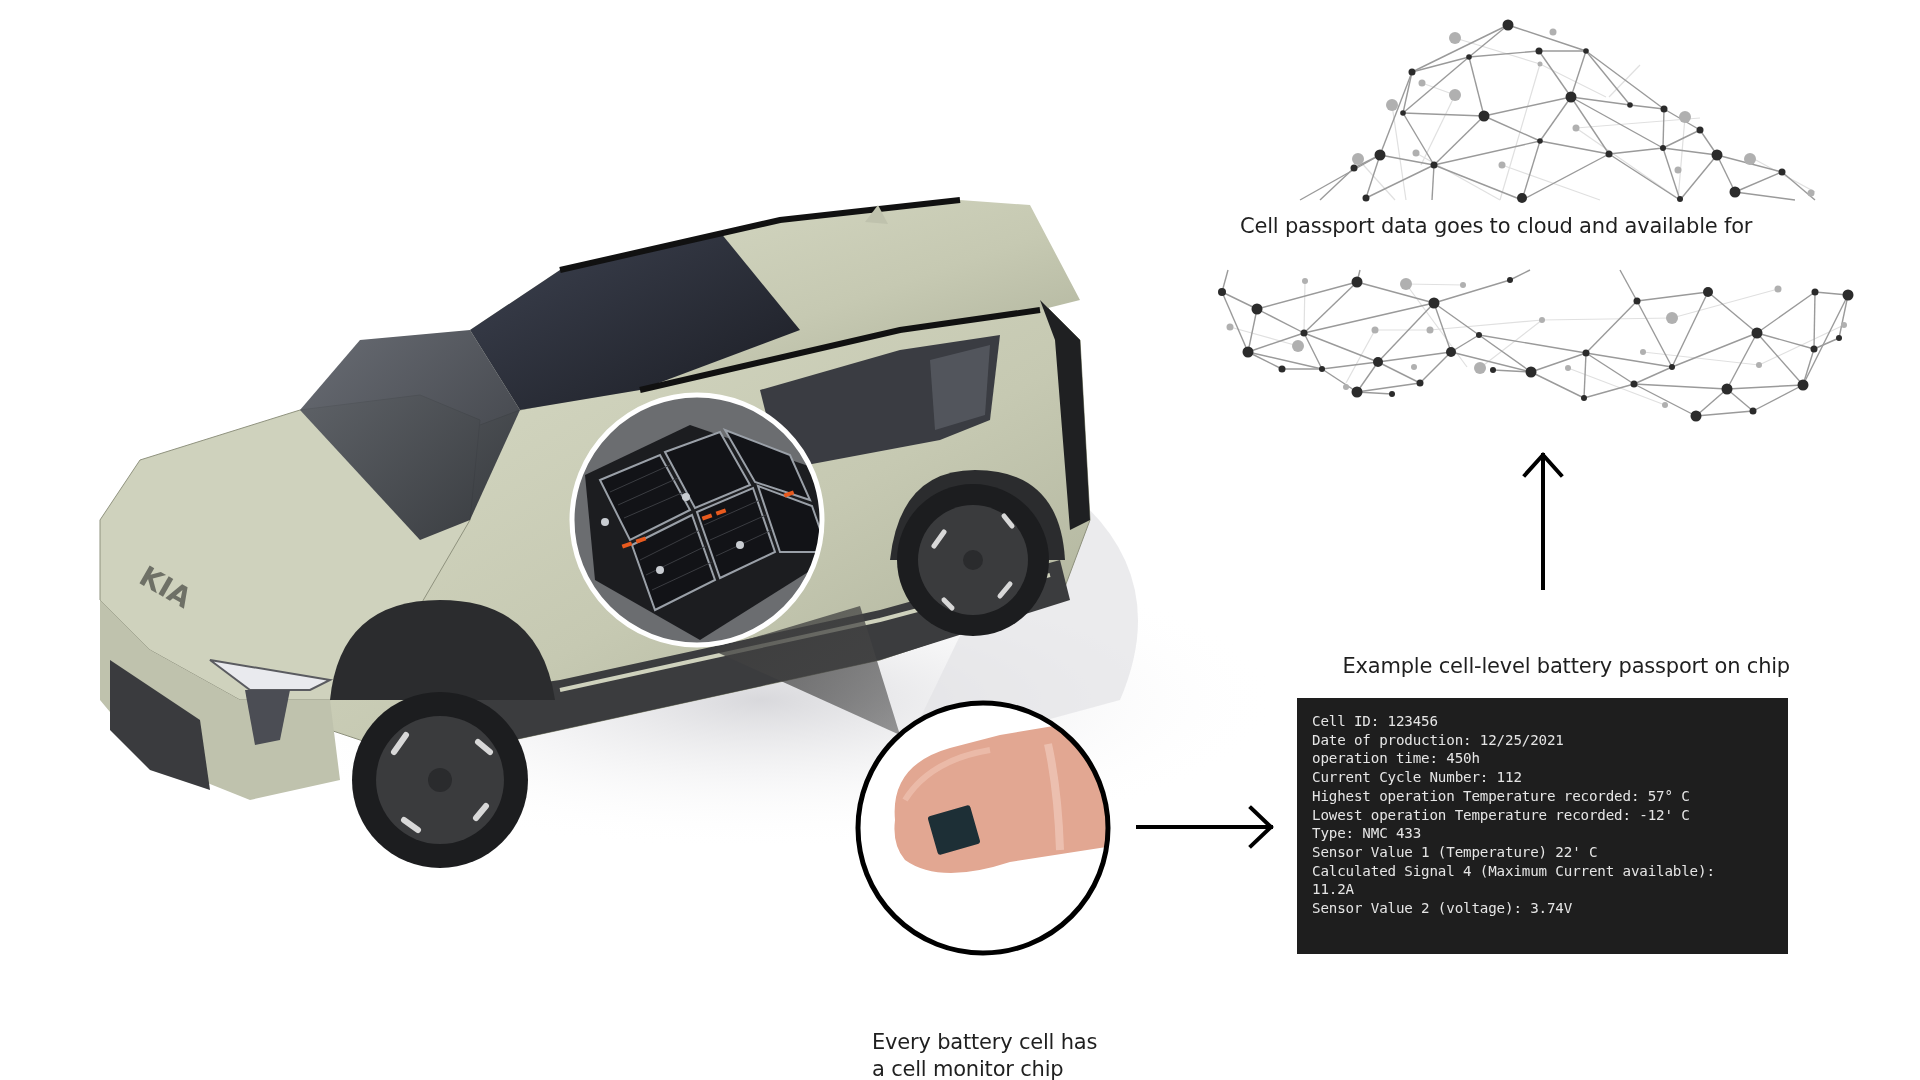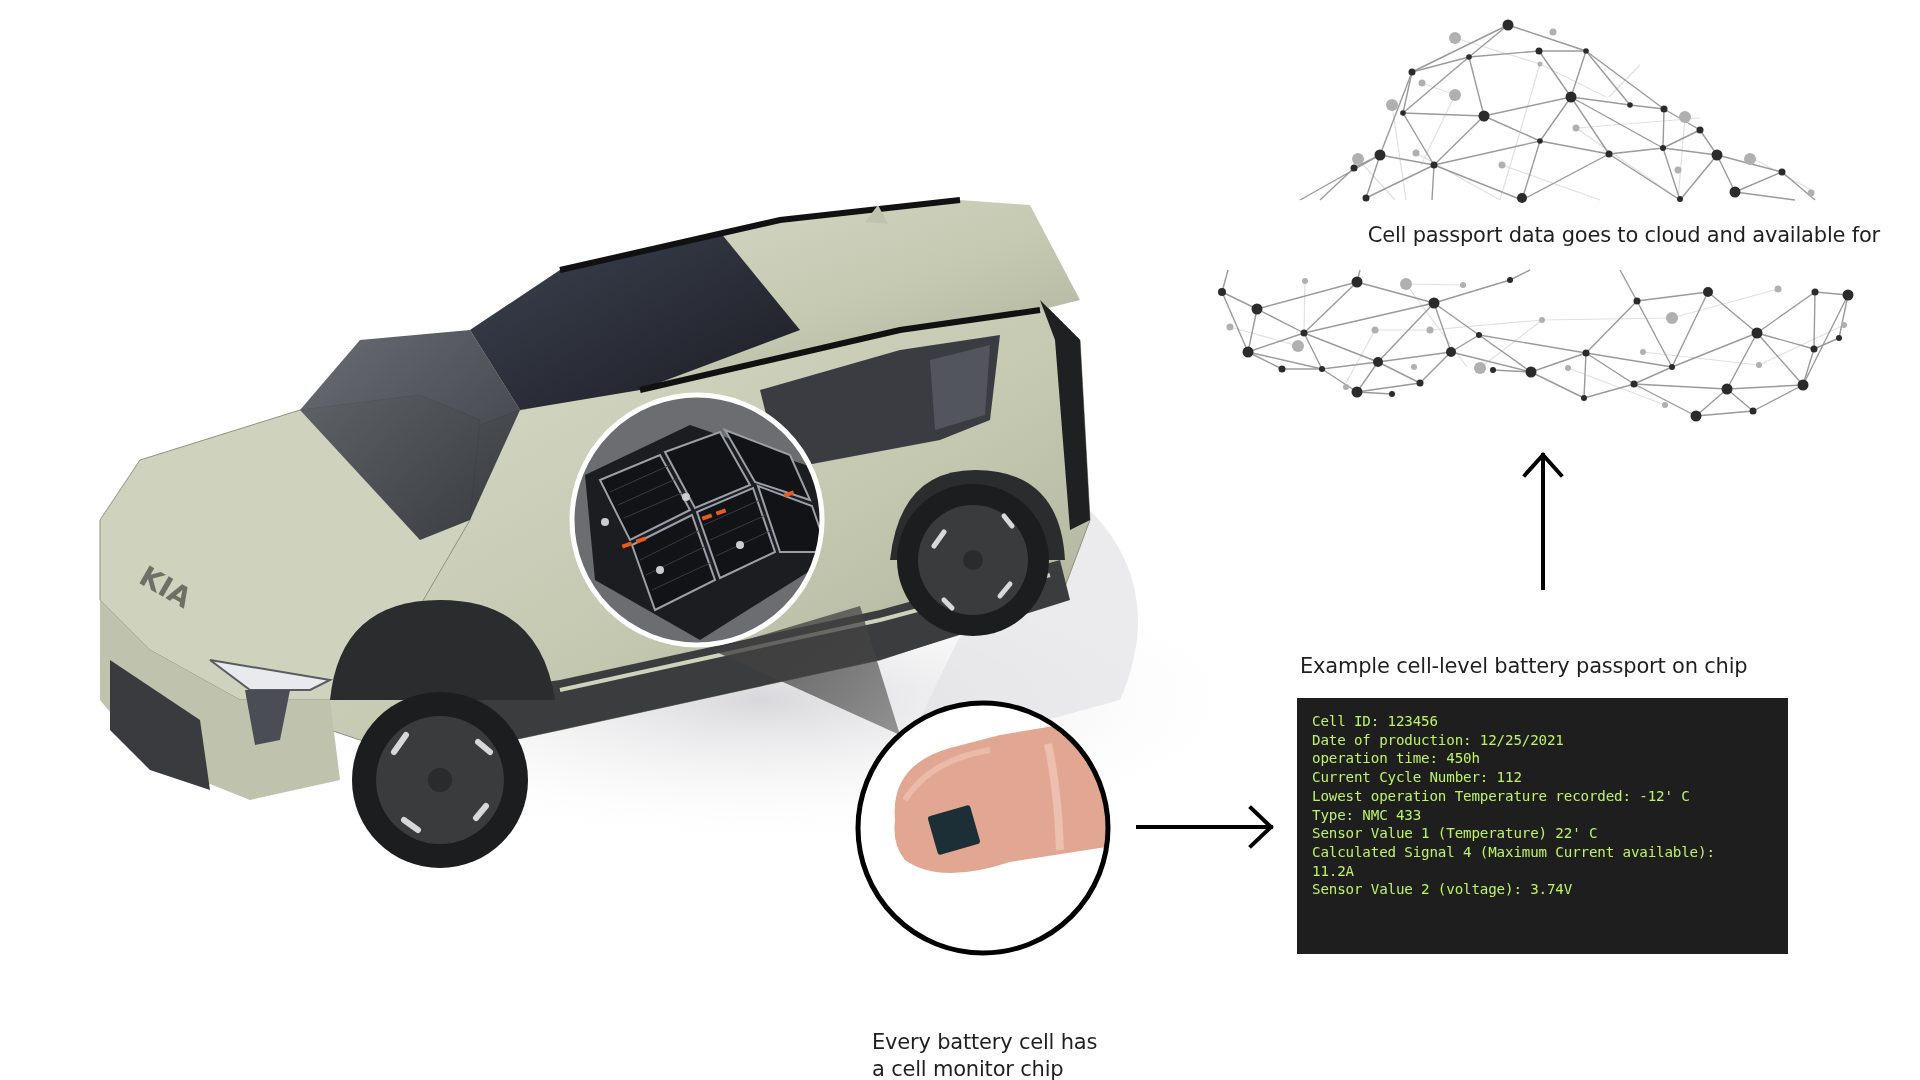--- a/index.html
+++ b/index.html
@@ -1,29 +1,29 @@
 <!DOCTYPE html>
 <html><head>
 <meta charset="utf-8">
 <style>
   html, body { margin: 0; padding: 0; background: #ffffff; }
   body { width: 1920px; height: 1080px; position: relative; overflow: hidden;
          font-family: "Liberation Sans", "DejaVu Sans", sans-serif; color: #1e1e1e; }
   .layer { position: absolute; left: 0; top: 0; width: 1920px; height: 1080px; }
   .caption { position: absolute; font-family: "DejaVu Sans", "Liberation Sans", sans-serif;
              color: #1f1f1f; letter-spacing: -0.2px; }
-  #cloud-caption { left: 1240px; top: 221px; width: 640px; text-align: right;
+  #cloud-caption { left: 1240px; top: 212px; width: 640px; text-align: left;
                    font-size: 21px; line-height: 28px; }
-  #panel-heading { left: 1300px; top: 652px; width: 490px; text-align: left;
+  #panel-heading { left: 1300px; top: 652px; width: 490px; text-align: right;
                    font-size: 21px; line-height: 28px; }
   #chip-caption { left: 872px; top: 985px; font-size: 21px; line-height: 27px; margin-top: 44px; }
   #passport-panel { position: absolute; left: 1297px; top: 698px; width: 491px; height: 256px;
                     background: #1e1e1e; box-sizing: border-box; padding: 14px 14px 0 15px; }
   #passport-panel .line { font-family: "DejaVu Sans Mono", "Liberation Mono", monospace;
-                          font-size: 14.2px; line-height: 18.7px; color: #bef264;
+                          font-size: 14.2px; line-height: 18.7px; color: #e5e5e5;
                           white-space: pre; letter-spacing: -0.15px; }
 </style>
 </head>
 <body>
 
 <svg class="layer" viewBox="0 0 1920 1080" xmlns="http://www.w3.org/2000/svg">
   <defs>
     <linearGradient id="bodyGrad" x1="0" y1="0" x2="1" y2="1">
       <stop offset="0" stop-color="#d8dbc6"></stop>
       <stop offset="0.55" stop-color="#c6c9b2"></stop>
@@ -438,20 +438,21 @@
   <div>Cell passport data goes to cloud and available for</div>
 </div>
 
 <div id="panel-heading" class="caption">Example cell-level battery passport on chip</div>
 
 <div id="passport-panel">
   <div class="line">Cell ID: 123456</div>
   <div class="line">Date of production: 12/25/2021</div>
   <div class="line">operation time: 450h</div>
   <div class="line">Current Cycle Number: 112</div>
+  <div class="line">Highest operation Temperature recorded: 57° C</div>
   <div class="line">Lowest operation Temperature recorded: -12' C</div>
   <div class="line">Type: NMC 433</div>
   <div class="line">Sensor Value 1 (Temperature) 22' C</div>
   <div class="line">Calculated Signal 4 (Maximum Current available):</div>
   <div class="line">11.2A</div>
   <div class="line">Sensor Value 2 (voltage): 3.74V</div>
 </div>
 
 <div id="chip-caption" class="caption">
   <div>Every battery cell has</div>

